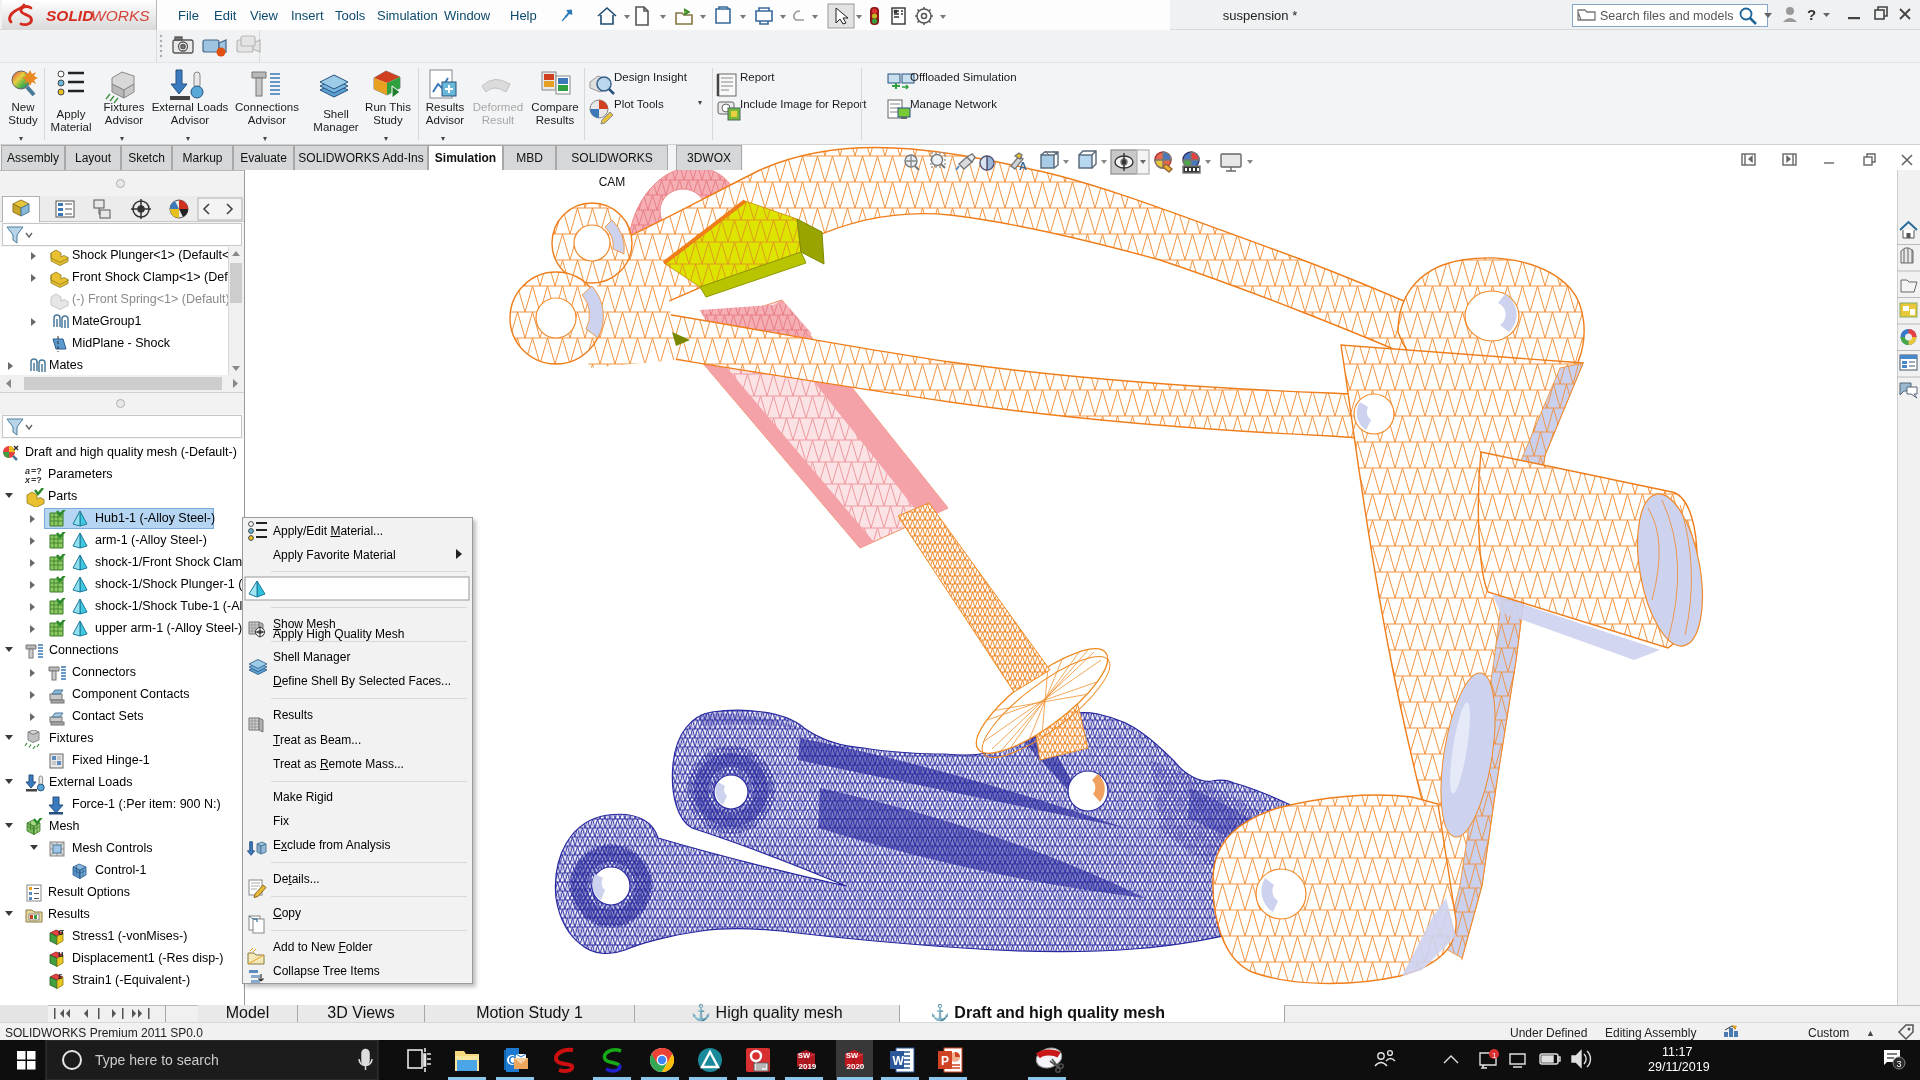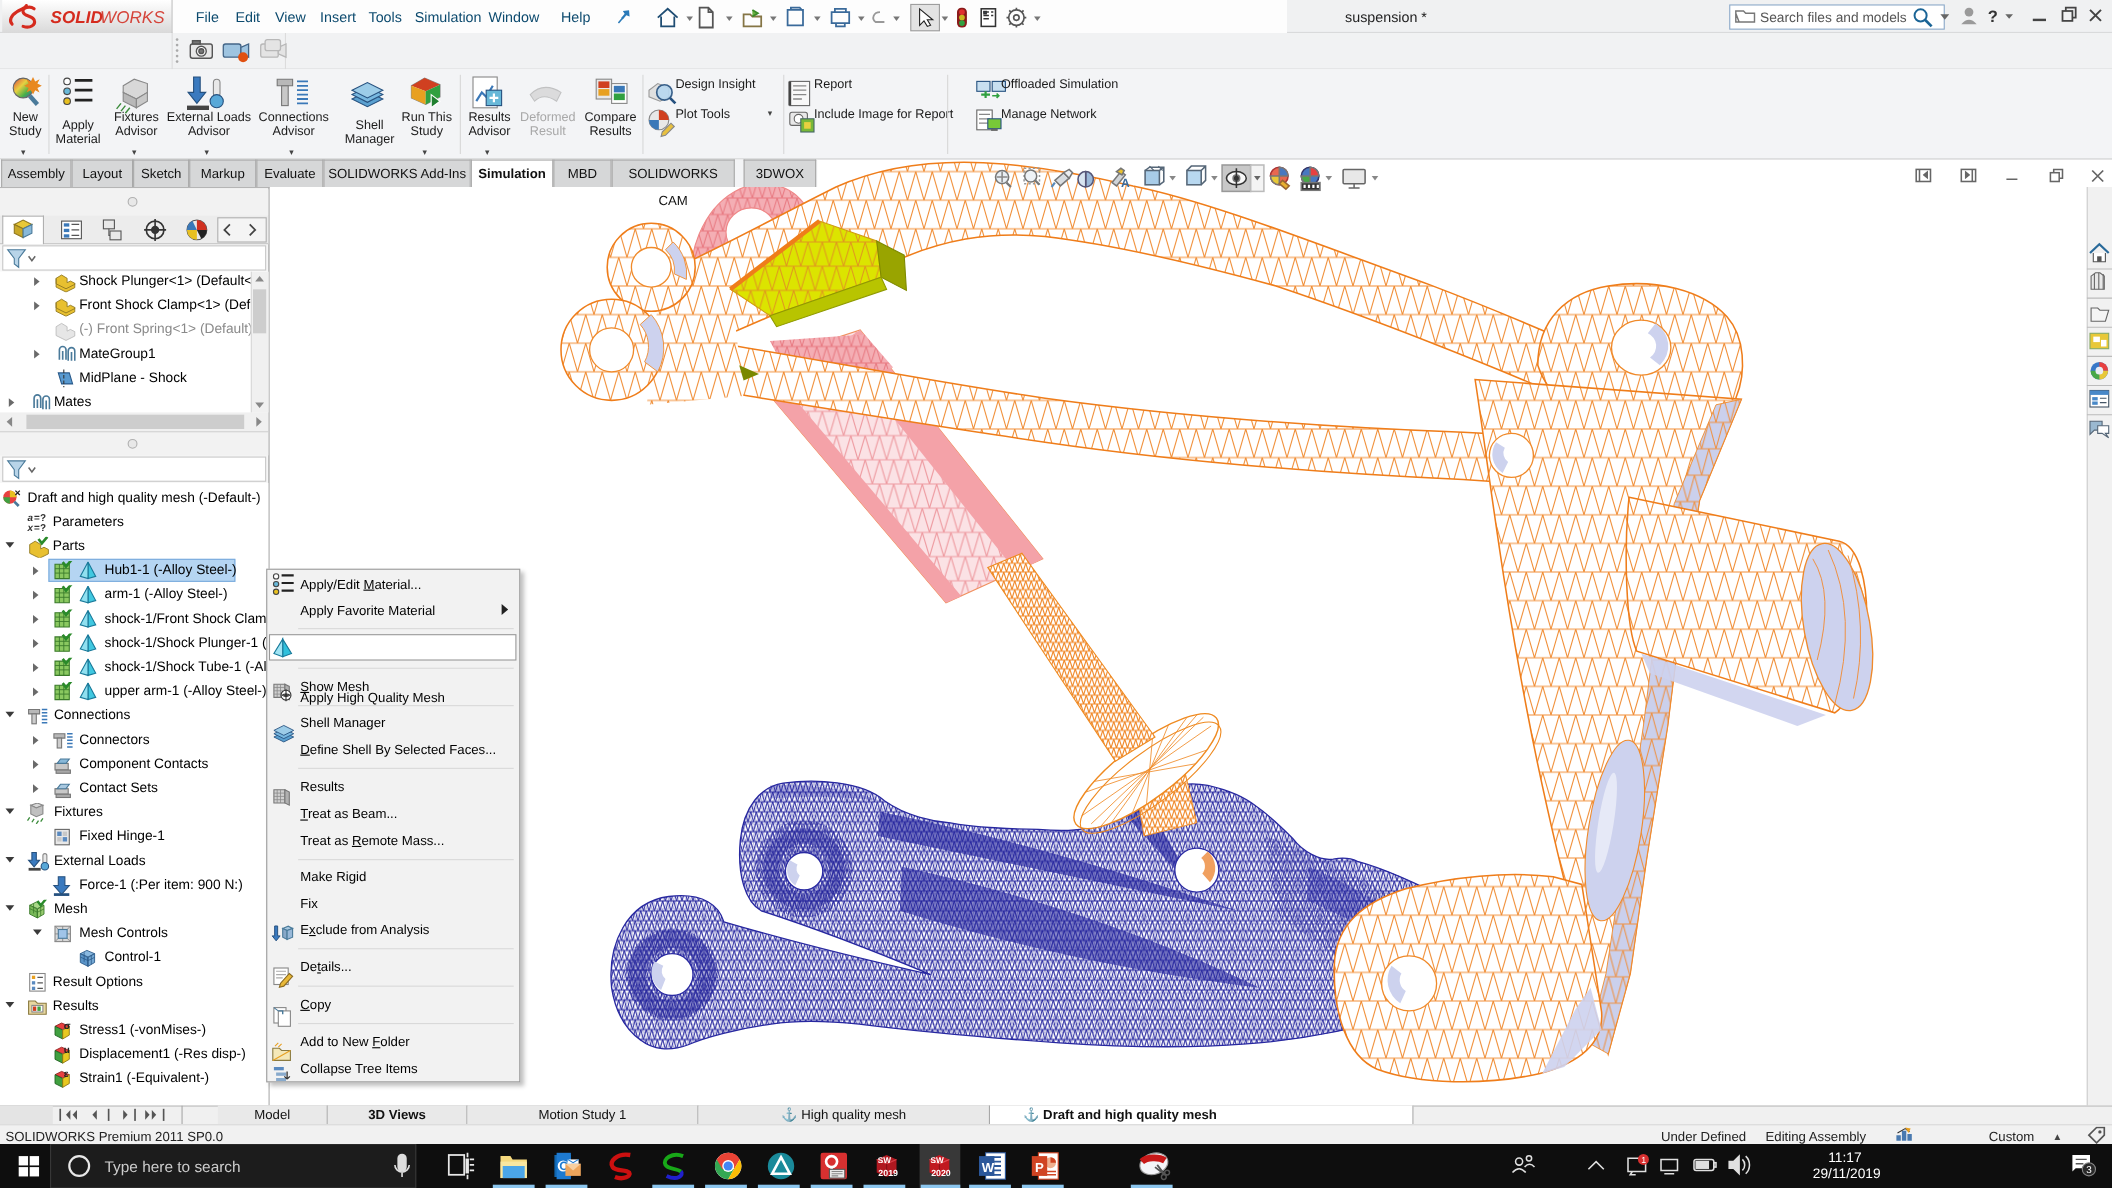--- a/index.html
+++ b/index.html
@@ -34,21 +34,21 @@
 
 #cmenu{left:242px;top:517px;width:231px;height:467px;background:#f2f2f2;border:1px solid #9b9b9b;box-shadow:3px 3px 4px rgba(0,0,0,0.25);}
 .mi{position:absolute;left:30px;font-size:12px;color:#000;white-space:nowrap;}
 .msep{position:absolute;left:28px;width:196px;height:1px;background:#d9d9d9;}
 .u{text-decoration:underline;}
 #vptext{left:18px;top:34px;font-size:11.5px;color:#000;line-height:16px;}
 
 #rstrip{left:1897px;top:170px;width:23px;height:835px;background:#f1f1f1;border-left:1px solid #cccccc;}
 
 #btabs{left:0;top:1005px;width:1920px;height:17px;background:#f0f0f0;border-top:1px solid #bcbcbc;}
-.btab{position:absolute;top:1005px;height:17px;background:#e9e9e9;border-right:1px solid #a8a8a8;font-size:12px;color:#111;text-align:center;line-height:16px;}
+.btab{position:absolute;top:1005px;height:17px;background:#e9e9e9;border-right:1px solid #a8a8a8;font-size:16px;color:#111;text-align:center;line-height:16px;}
 
 #sbar{left:0;top:1022px;width:1920px;height:18px;background:#f1f1f1;border-top:1px solid #d8d8d8;font-size:12px;color:#222;}
 
 #taskbar{left:0;top:1040px;width:1920px;height:40px;background:#0e0e0e;}
 </style></head>
 <body>
 <div id="page">
 
 <div id="vpwrap" class="abs" style="left:245px;top:145px;width:1652px;height:860px;background:#fff;overflow:hidden;">
 <svg width="1652" height="860" viewBox="245 145 1652 860" style="position:absolute;left:0;top:0;">
@@ -1049,21 +1049,21 @@
         <path d="M132 4 l4 4.5 -4 4.5Z"></path>
         <path d="M138 4 l4 4.5 -4 4.5Z"></path>
         <rect x="54" y="3" width="1.5" height="11"></rect>
         <rect x="98" y="3" width="1.5" height="11"></rect>
         <rect x="122" y="3" width="1.5" height="11"></rect>
         <rect x="148" y="3" width="1.5" height="11"></rect>
       </g>
       <rect x="165" y="0" width="1" height="17" fill="#a8a8a8"></rect>
     </svg>
 <div class="btab" style="left:198px;width:100px;">Model</div>
-<div class="btab" style="left:298px;width:127px;font-weight:bold;">3D Views</div>
+<div class="btab" style="left:298px;width:127px;">3D Views</div>
 <div class="btab" style="left:425px;width:210px;">Motion Study 1</div>
 <div class="btab" style="left:635px;width:265px;">⚓ High quality mesh</div>
 <div class="btab" style="left:900px;width:385px;background:#fff;font-weight:bold;border-right:1px solid #a8a8a8;text-align:left;padding-left:30px;">⚓ Draft and high quality mesh</div>
 
 <div id="sbar" class="abs"></div>
 <div class="abs" style="left:5px;top:1026px;font-size:12px;color:#222;">SOLIDWORKS Premium 2011 SP0.0</div>
 <div class="abs" style="left:1510px;top:1026px;font-size:12px;color:#222;">Under Defined</div>
 <div class="abs" style="left:1605px;top:1026px;font-size:12px;color:#222;">Editing Assembly</div>
 <svg class="abs" width="22" height="16" style="left:1722px;top:1024px;">
       <path d="M2 13 h4 v-5 h-4Z M7 13 h4 v-9 h-4Z M12 13 h4 v-6 h-4Z" fill="#4a7ab0"></path>

